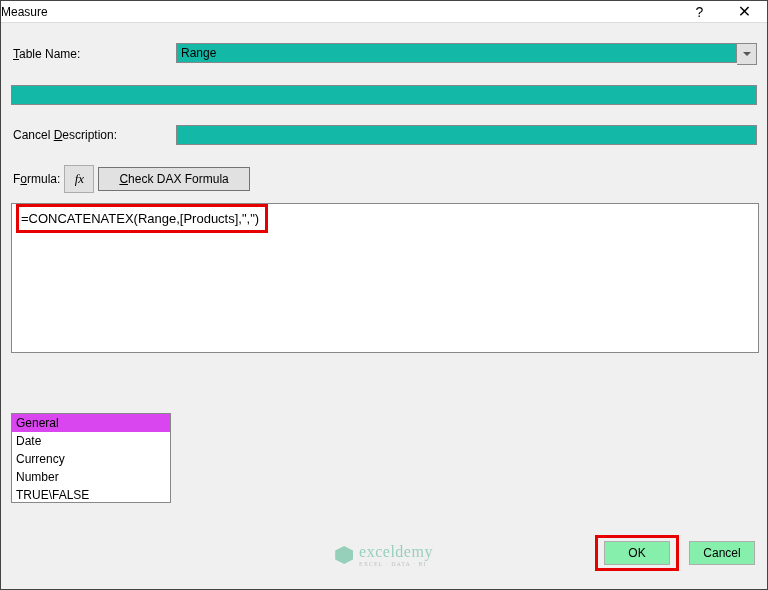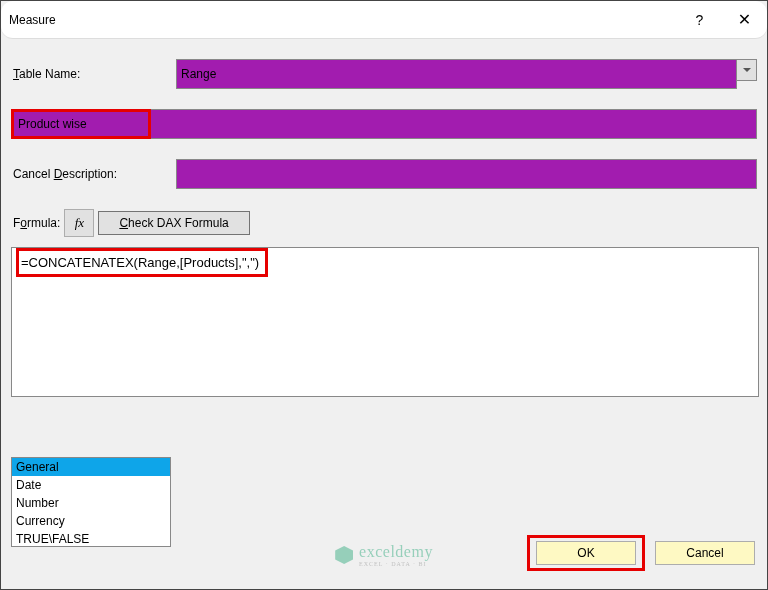--- a/index.html
+++ b/index.html
@@ -11,27 +11,25 @@
     color: #000;
   }
   .window {
     width: 768px;
     height: 590px;
     background: #f0f0f0;
     border: 1px solid #444;
     position: relative;
   }
   .titlebar {
-    height: 38px;
+    height: 22px;
     background: #fff;
     display: flex;
     align-items: center;
-    padding-left: 8px;
     border-bottom: 1px solid #ddd;
-    border-radius: 12px;
   }
   .titlebar-title { font-size: 12px; flex: 1; }
   .title-btn {
     width: 45px; height: 30px;
     display: flex; align-items: center; justify-content: center;
     font-size: 14px; font-family: sans-serif;
   }
   .title-btn.close { font-size: 16px; font-weight: 300; }
   .content { padding: 20px 10px 10px 10px; }
   .row {
@@ -40,22 +38,22 @@
     margin-bottom: 20px;
   }
   .label {
     width: 165px;
     font-size: 12px;
     padding-left: 2px;
   }
   .underline { text-decoration: underline; }
   .field {
     flex: 1;
-    height: 30px;
-    background: #a21caf;
+    height: 20px;
+    background: #14b8a6;
     border: 1px solid #888;
     padding: 2px 4px;
     font-size: 12px;
     font-family: inherit;
     outline: none;
   }
   .dropdown-wrap { flex: 1; display: flex; }
   .dropdown-btn {
     width: 20px; height: 22px;
     background: #e1e1e1;
@@ -107,32 +105,32 @@
     height: 90px;
     background: #fff;
     border: 1px solid #888;
     overflow: hidden;
   }
   .listbox-item {
     padding: 1px 4px;
     font-size: 12px;
     line-height: 16px;
   }
-  .listbox-item.selected { background: #0ea5e9; }
+  .listbox-item.selected { background: #d946ef; }
   .bottom-buttons {
     position: absolute;
     bottom: 18px;
     right: 12px;
     display: flex;
     gap: 10px;
     align-items: center;
   }
   .dlg-btn {
-    width: 100px; height: 24px;
-    background: #fef9c3;
+    width: 66px; height: 24px;
+    background: #86efac;
     border: 1px solid #adadad;
     font-size: 12px;
     display: flex; align-items: center; justify-content: center;
   }
   .ok-wrap {
     border: 3px solid #e60000;
     padding: 3px 6px;
   }
   .watermark {
     position: absolute;
@@ -182,21 +180,20 @@
       </div>
       <div class="dropdown-wrap">
         <input class="field" readonly="" value="Range" style="">
         <div class="dropdown-btn">
           <div class="chevron"></div>
         </div>
       </div>
     </div>
 
     <div class="row">
-      <input class="field red-box" style="max-width: 140px;" value="Product wise">
       <input class="field" style="border-left: none;" value="">
     </div>
 
     <div class="row">
       <div class="label">
         <span>Cancel </span><span class="underline">D</span><span>escription:</span>
       </div>
       <input class="field" value="" style="">
     </div>
 
@@ -211,22 +208,22 @@
     </div>
 
     <div class="formula-box">
       <span class="formula-text">=CONCATENATEX(Range,[Products],",")</span>
     </div>
 
     <div class="category-section">
       <div class="listbox">
         <div class="listbox-item selected">General</div>
         <div class="listbox-item">Date</div>
+        <div class="listbox-item">Currency</div>
         <div class="listbox-item">Number</div>
-        <div class="listbox-item">Currency</div>
         <div class="listbox-item">TRUE\FALSE</div>
       </div>
     </div>
 
   </div>
 
   <div class="watermark">
     <div class="wm-icon"></div>
     <div>
       <div class="wm-main">exceldemy</div>

